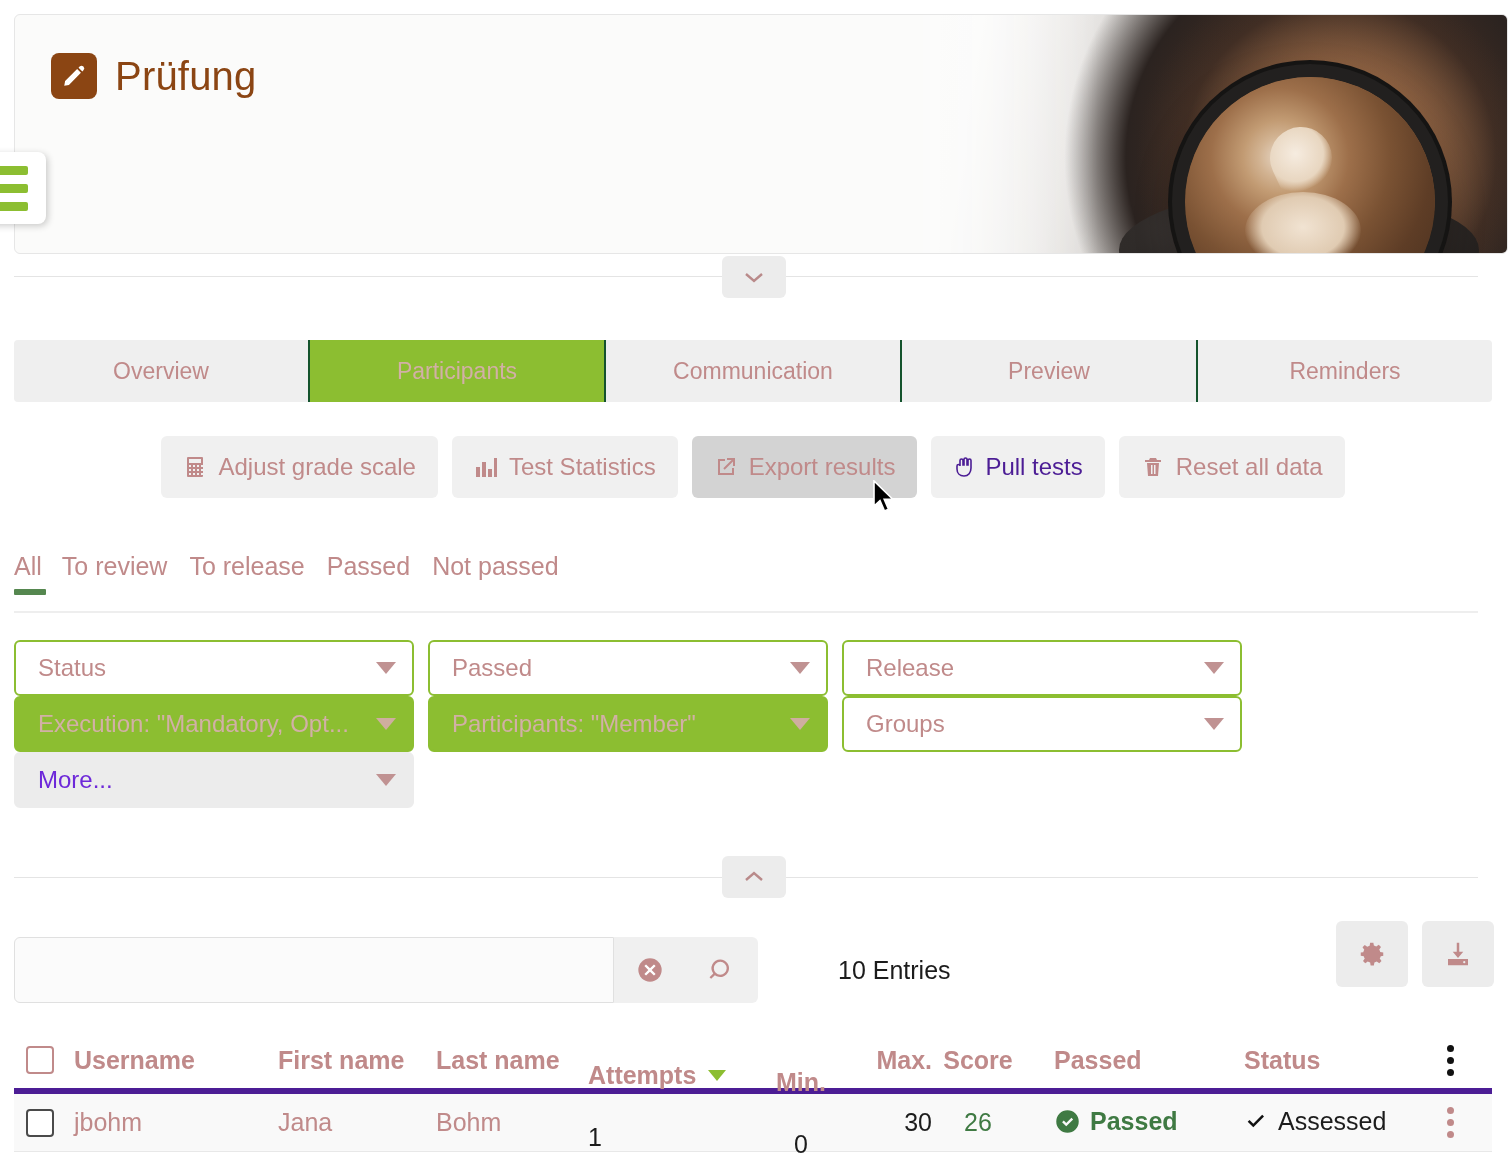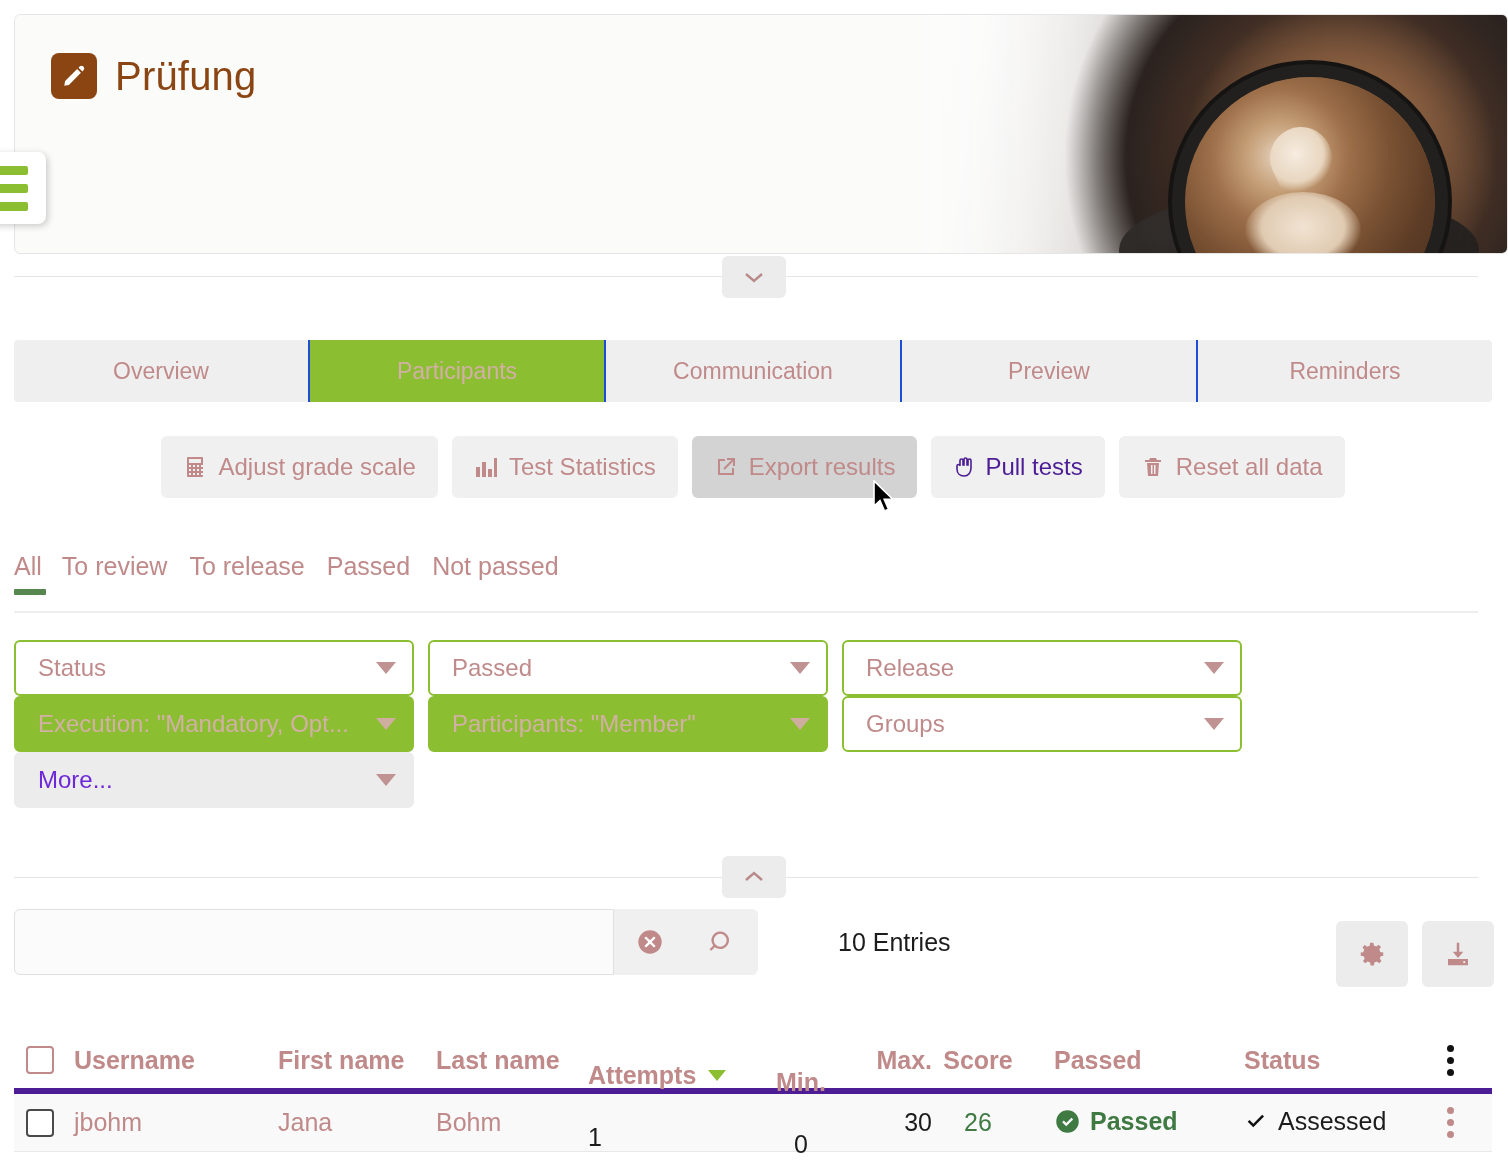--- a/index.html
+++ b/index.html
@@ -78,21 +78,21 @@
   }
   .chev-btn svg { width: 22px; height: 14px; stroke:#b98a8a; stroke-width: 2.4; fill:none; }
   .chev-top { left: 722px; top: 256px; }
   .chev-mid { left: 722px; top: 856px; }
 
   .hr-line { position:absolute; left: 14px; width: 1464px; height: 1px; background:#e4e4e4; }
 
   
   .tabs { position:absolute; left: 14px; top: 340px; width: 1478px; height: 62px; display:flex; }
   .tab {
-    flex: 1; background:#efefef; border-right: 2px solid #1d4ed8;
+    flex: 1; background:#efefef; border-right: 2px solid #14532d;
     display:flex; align-items:center; justify-content:center;
     font-size: 23px; color:#c08a8a; cursor:pointer;
   }
   .tab:first-child { border-radius: 4px 0 0 4px; }
   .tab:last-child { border-right:none; border-radius: 0 4px 4px 0; }
   .tab.active { background:#8CBE31; color:#d2b0a6; }
 
   
   .toolbar { position:absolute; left: 14px; top: 436px; width: 1478px; display:flex; gap: 14px; justify-content:center; }
   .tb-btn {
@@ -128,21 +128,21 @@
   }
   .chip.outline { background:#ffffff; border: 2px solid #8CBE31; color:#c08a8a; }
   .chip.filled  { background:#8CBE31; border: 2px solid #8CBE31; color:#d2b0a6; }
   .chip.plain   { background:#ececec; border: 2px solid #ececec; color:#6d28d9; }
   .chip .label { overflow:hidden; text-overflow: ellipsis; }
   .caret { width:0; height:0; border-left: 10px solid transparent; border-right: 10px solid transparent; flex:none; margin-left: 8px; }
   .chip.outline .caret, .chip.plain .caret { border-top: 12px solid #c09292; }
   .chip.filled  .caret { border-top: 12px solid #cfae9f; }
 
   
-  .searchrow { position:absolute; left: 14px; top: 909px; display:flex; align-items:center; }
+  .searchrow { position:absolute; left: 14px; top: 937px; display:flex; align-items:center; }
   .search-input {
     width: 600px; height: 66px; background:#fbfbfb;
     border: 1px solid #e0e0e0; border-radius: 6px 0 0 6px; outline:none;
     font-size: 22px; padding: 0 16px; color:#555;
   }
   .sbtn {
     width: 72px; height: 66px; background:#f0f0f0; border:none; cursor:pointer;
     display:flex; align-items:center; justify-content:center; color:#c08a8a;
   }
   .sbtn:last-of-type { border-radius: 0 6px 6px 0; }

